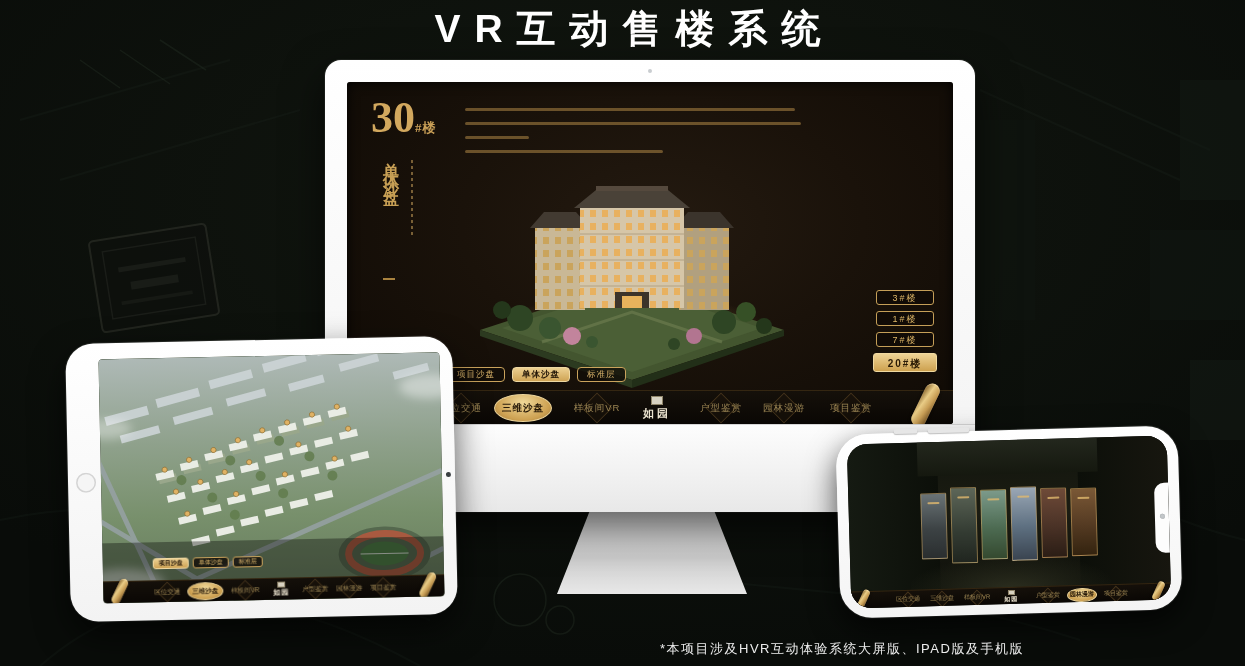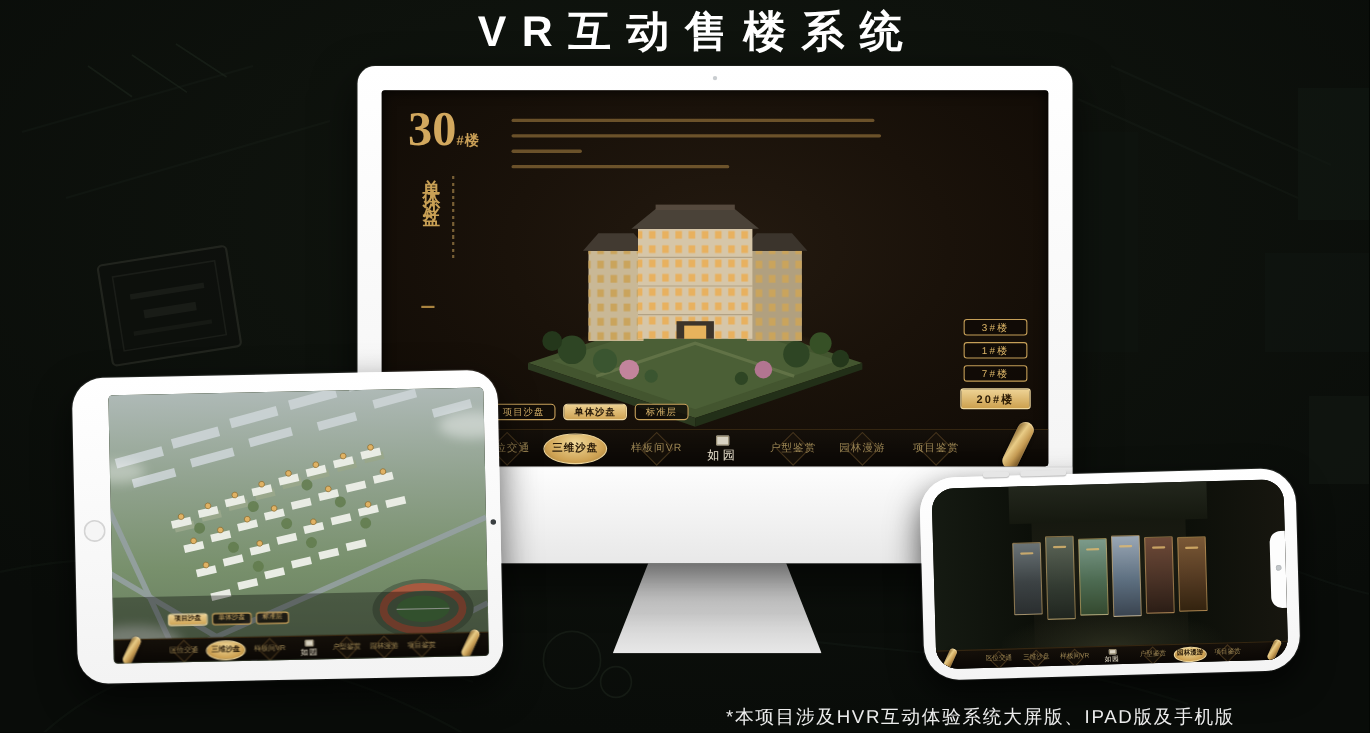--- a/index.html
+++ b/index.html
@@ -10,21 +10,21 @@
   
   .bg-decor{position:absolute;inset:0;z-index:1;}
 
   
   .page-title{position:absolute;z-index:3;top:2px;left:0;width:100%;text-align:center;
     color:#ffffff;font-size:39px;font-weight:bold;letter-spacing:14px;
     font-family:"Liberation Sans",sans-serif;padding-left:24px;}
 
   
   .footnote{position:absolute;z-index:6;left:660px;top:640px;color:#ececec;
-    font-size:17px;letter-spacing:1.5px;}
+    font-size:13px;letter-spacing:1.5px;}
 
   
   .monitor{position:absolute;z-index:2;left:325px;top:60px;width:650px;height:452px;
     background:linear-gradient(#ffffff,#f2f2f2);border-radius:16px 16px 6px 6px;
     box-shadow:0 16px 40px rgba(0,0,0,.65),0 0 0 1px rgba(255,255,255,.08);}
   .monitor-cam{position:absolute;left:50%;top:9px;width:4px;height:4px;margin-left:-2px;
     border-radius:50%;background:#c9cdd0;}
   .monitor-screen{position:absolute;left:22px;top:22px;width:606px;height:342px;
     background:radial-gradient(ellipse at 52% 42%, #241a10 0%, #1a120a 45%, #0f0a05 100%);
     border-radius:3px;overflow:hidden;box-shadow:inset 0 0 12px rgba(0,0,0,.9);}
@@ -95,21 +95,21 @@
   .navbar.p .nav-item.sel::before{width:28px;height:12px;}
   .nav-logo{position:absolute;display:flex;flex-direction:column;align-items:center;justify-content:center;}
   .navbar.m .nav-logo{width:46px;height:34px;}
   .navbar.i .nav-logo{width:30px;height:22px;}
   .navbar.p .nav-logo{width:26px;height:17px;}
   .logo-seal{display:block;background:#d8d2c2;border-radius:1px;
     box-shadow:inset 0 0 0 1px #8f8468;}
   .navbar.m .logo-seal{width:12px;height:9px;margin-bottom:1px;}
   .navbar.i .logo-seal{width:8px;height:6px;}
   .navbar.p .logo-seal{width:7px;height:5px;}
-  .logo-text{color:#ece4d0;font-family:"Liberation Serif",serif;font-weight:normal;}
+  .logo-text{color:#ece4d0;font-family:"Liberation Serif",serif;font-weight:bold;}
   .navbar.m .logo-text{font-size:11px;letter-spacing:3px;}
   .navbar.i .logo-text{font-size:7px;letter-spacing:1px;}
   .navbar.p .logo-text{font-size:6px;letter-spacing:1px;}
 
   .scroll-icon{position:absolute;border-radius:8px;
     background:linear-gradient(100deg,#7c5a24 0%,#e9cc86 35%,#c79d55 65%,#6d4d20 100%);
     box-shadow:0 1px 3px rgba(0,0,0,.6), inset 0 1px 1px rgba(255,240,200,.5);
     transform:rotate(26deg);}
   .scroll-icon::after{content:'';position:absolute;left:15%;bottom:-3px;width:120%;height:2px;
     border-radius:50%;background:linear-gradient(90deg,transparent,#caa255,transparent);}

